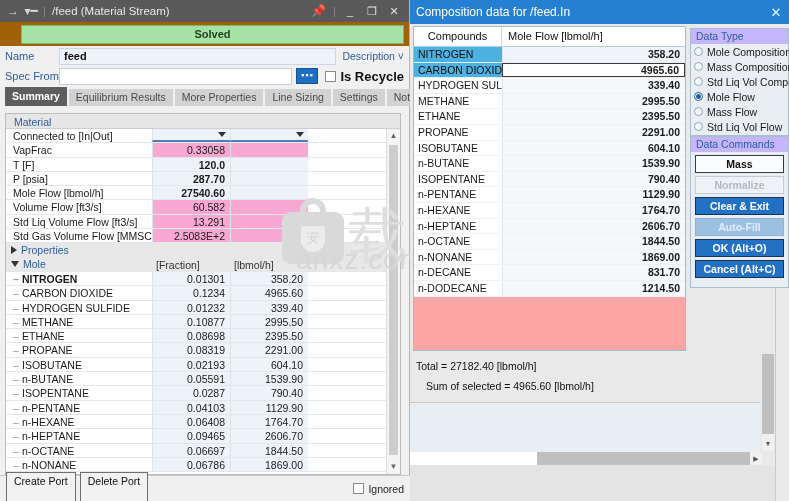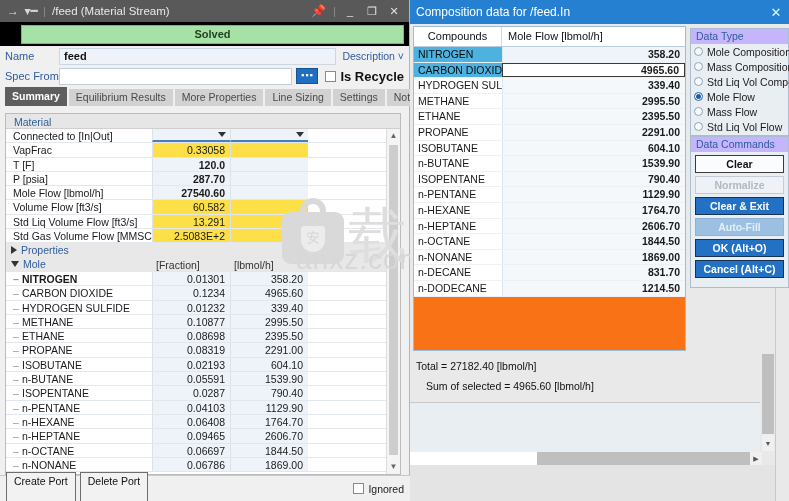--- a/index.html
+++ b/index.html
@@ -24,21 +24,21 @@
     height: 22px; background: #595959; color: #e8e8e8;
     display: flex; align-items: center; padding: 0 4px;
     font-size: 11.5px;
   }
   .tb-icon { width: 18px; text-align: center; color: #d8d8d8; font-size: 12px; cursor: default; }
   .tb-sep { color: #8a8a8a; padding: 0 3px; }
   .tb-title { flex: 1; padding-left: 3px; white-space: nowrap; overflow: hidden; }
   .tb-btn { width: 22px; text-align: center; font-size: 11px; color: #e0e0e0; }
   .tb-btn.pin { font-size: 12px; }
 
-  .solved-wrap { padding: 3px 5px 2px 21px; background: #000000; }
+  .solved-wrap { padding: 3px 5px 2px 21px; background: #a16207; }
   .solved-bar {
     background: #a6e2a6; border: 1px solid #7ab87a;
     text-align: center; font-size: 11px; font-weight: bold;
     color: #1f3f1f; padding: 2px 0 3px 0;
   }
 
   .form-rows { background: #f0f0f0; padding: 1px 5px 0 5px; }
   .frow { display: flex; align-items: center; height: 18px; margin-bottom: 2px; }
   .flabel { color: #2f5c9e; font-size: 11px; width: 54px; flex: none; }
   .finput {
@@ -69,21 +69,21 @@
     background: #fff; border: 1px solid #bcbcbc; overflow: hidden;
   }
   .section-hdr {
     background: #e6e6e6; color: #2f5c9e; font-size: 10.5px;
     padding: 2px 0 2px 8px; border-bottom: 1px solid #cfcfcf; height: 15px;
   }
   .grow { display: flex; height: 14.3px; border-bottom: 1px solid #e2e7ee; font-size: 10.5px; }
   .gc-label { width: 146px; padding-left: 7px; line-height: 14px; color: #1a1a1a; white-space: nowrap; overflow: hidden; }
   .gc-v1 { width: 78px; text-align: right; padding-right: 5px; line-height: 14px; background: #eef3f9; font-weight: bold; border-left: 1px solid #dbe2ea; }
   .gc-v2 { width: 78px; text-align: right; padding-right: 5px; line-height: 14px; background: #eef3f9; font-weight: bold; border-left: 1px solid #dbe2ea; }
-  .grow.plain .gc-v1, .grow.plain .gc-v2 { background: #fde047; font-weight: normal; }
+  .grow.plain .gc-v1, .grow.plain .gc-v2 { background: #f9a8d4; font-weight: normal; }
   .grow.nb .gc-v1, .grow.nb .gc-v2 { font-weight: normal; }
   .gc-blank { flex: 1; background: #fff; }
   .dd-cell { width: 78px; background: #eef3f9; border-left: 1px solid #dbe2ea; border-bottom: 2px solid #4a7fb5; position: relative; }
   .dd-arrow { position: absolute; right: 4px; top: 3px; width: 0; height: 0;
     border-left: 4px solid transparent; border-right: 4px solid transparent; border-top: 5px solid #333; }
   .grow.grouprow { background: #e8e8e8; }
   .grow.grouprow .gc-label { color: #2f5c9e; display: flex; align-items: center; gap: 4px; padding-left: 5px; }
   .grow.grouprow .gc-v1, .grow.grouprow .gc-v2 { background: #e8e8e8; text-align: left; padding-left: 4px; font-weight: normal; color: #333; border-left: none; }
   .grow.grouprow .gc-blank { background: #e8e8e8; }
   .tri-r { width: 0; height: 0; border-top: 4px solid transparent; border-bottom: 4px solid transparent; border-left: 6px solid #333; }
@@ -126,21 +126,21 @@
     height: 24px; background: #2680d2; color: #fff;
     display: flex; align-items: center; padding: 0 6px; font-size: 12px;
   }
   .rd-title .t { flex: 1; }
   .rd-close { font-size: 13px; color: #dff; width: 14px; text-align: center; }
 
   .rd-body { position: absolute; left: 0; top: 24px; right: 0; bottom: 0; background: #e9e9e9; }
 
   .comp-table {
     position: absolute; left: 3px; top: 2px; width: 273px; height: 325px;
-    background: #f97316; border: 1px solid #9dbcd6; overflow: hidden;
+    background: #fca5a5; border: 1px solid #9dbcd6; overflow: hidden;
   }
   .ct-head { display: flex; height: 20px; border-bottom: 1px solid #b9cfe0; background: #fff; }
   .ct-h1 { width: 88px; text-align: center; line-height: 19px; font-size: 11px; color: #111; border-right: 1px solid #c9d8e4; }
   .ct-h2 { flex: 1; line-height: 19px; font-size: 11px; color: #111; padding-left: 6px; }
   .ct-row { display: flex; height: 15.6px; font-size: 10.5px; border-bottom: 1px solid #edf1f5; }
   .ct-c1 { width: 88px; padding-left: 4px; line-height: 15px; background: #fff; white-space: nowrap; overflow: hidden; }
   .ct-c2 { flex: 1; text-align: right; padding-right: 5px; line-height: 15px; font-weight: bold; background: #f4f8fb; border-left: 1px solid #dee6ed; }
   .ct-row.sel .ct-c1 { background: #4db2e0; color: #0a0a0a; }
   .ct-row.sel .ct-c2 { background: #eef4f9; }
   .ct-row.sel.edit .ct-c2 { border: 1px solid #3a3a3a; background: #fff; line-height: 13px; }
@@ -543,21 +543,21 @@
         <div class="radio-row">
           <span class="radio"></span>
           <span>Std Liq Vol Flow</span>
         </div>
       </div>
   </div>
 
   <div class="panel" id="data-cmd-panel">
     <div class="panel-hdr">Data Commands</div>
     <div id="dc-buttons">
-        <div class="cbtn light">Clear</div>
+        <div class="cbtn light">Mass</div>
         <div class="cbtn disabled">Normalize</div>
         <div class="cbtn blue">Clear &amp; Exit</div>
         <div class="cbtn blue disabled">Auto-Fill</div>
         <div class="cbtn blue">OK (Alt+O)</div>
         <div class="cbtn blue">Cancel (Alt+C)</div>
       </div>
   </div>
 
 </div>
 

